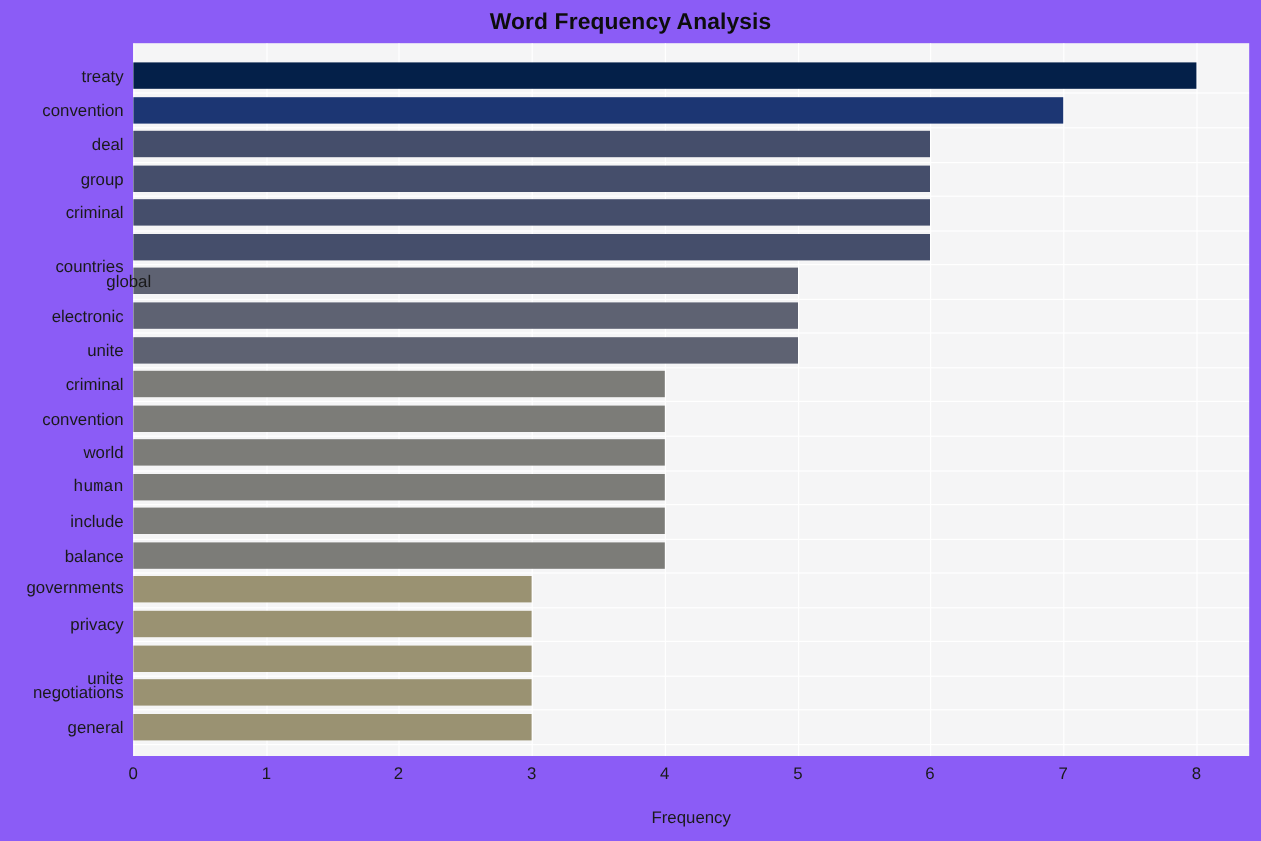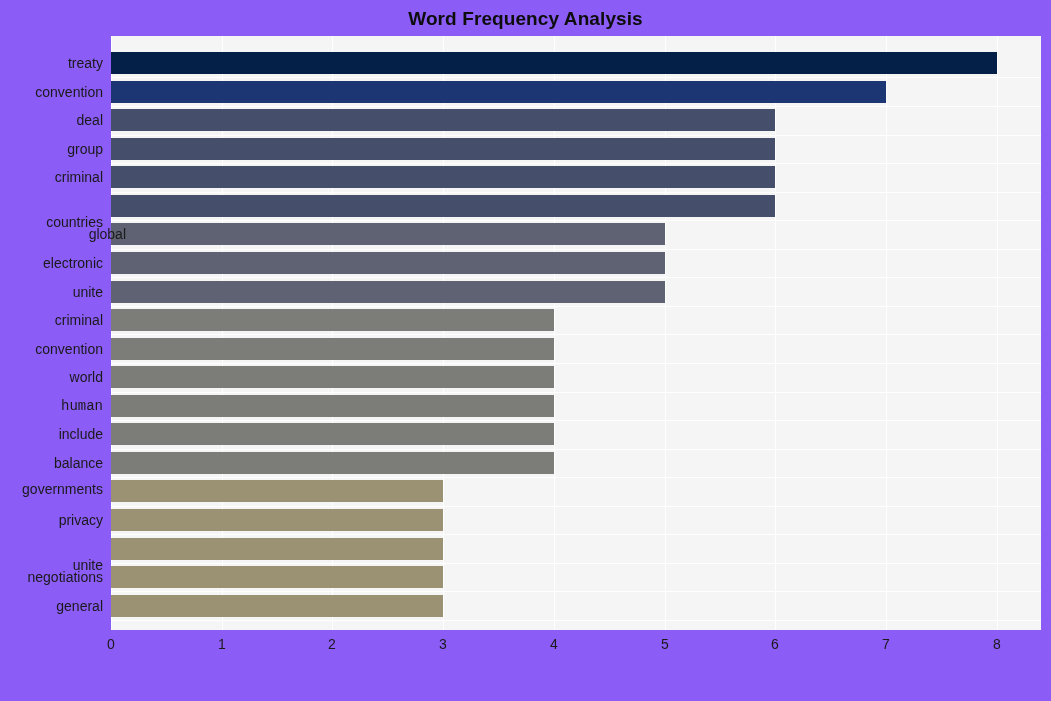--- a/index.html
+++ b/index.html
@@ -214,14 +214,15 @@
       <div class="xtick" style="left: 222px;">1</div>
       <div class="xtick" style="left: 332px;">2</div>
       <div class="xtick" style="left: 443px;">3</div>
       <div class="xtick" style="left: 554px;">4</div>
       <div class="xtick" style="left: 665px;">5</div>
       <div class="xtick" style="left: 775px;">6</div>
       <div class="xtick" style="left: 886px;">7</div>
       <div class="xtick" style="left: 997px;">8</div>
     </div>
 
+  <div id="x-axis-label">Frequency</div>
 
 </div>
 
 </body></html>

